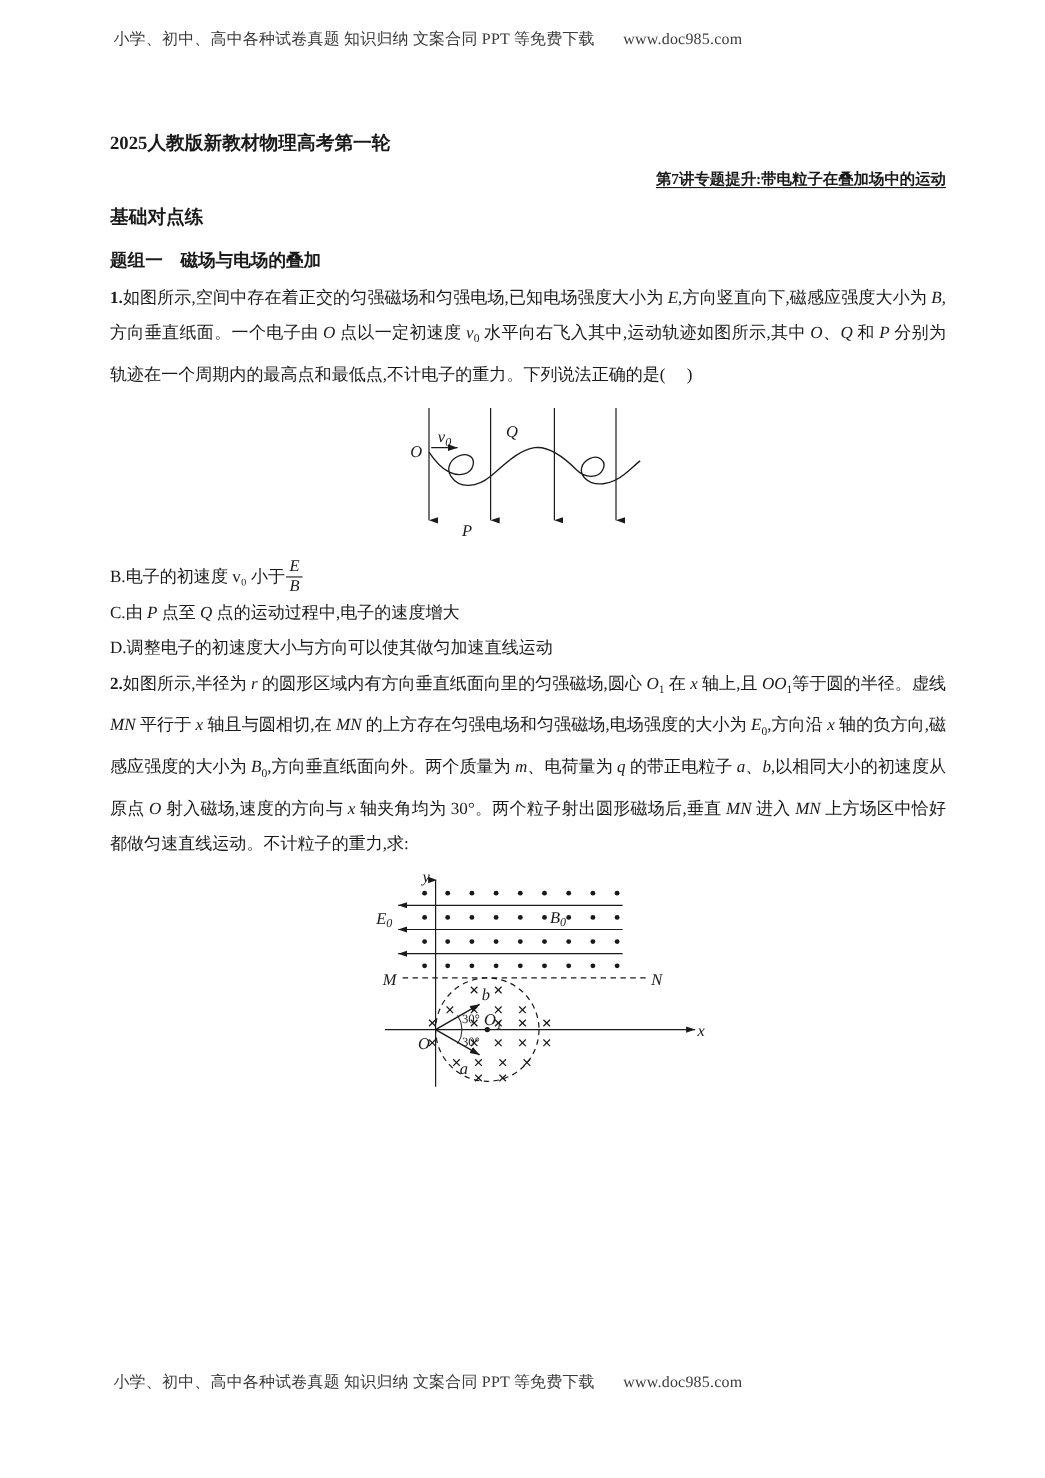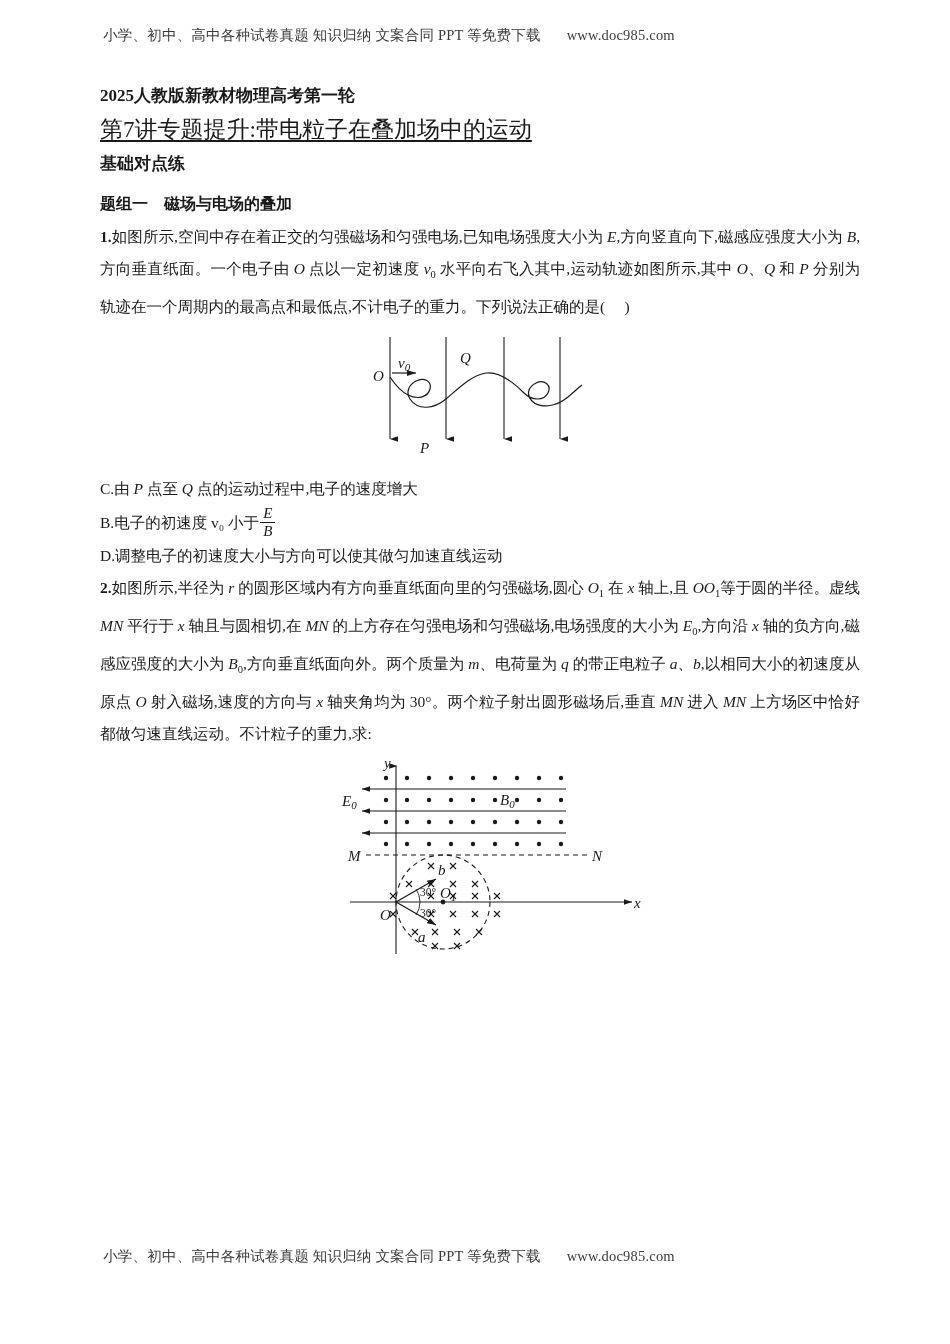--- a/index.html
+++ b/index.html
@@ -34,35 +34,35 @@
   .runhead.top { top: 26px; }
   .runhead.bottom { top: 1247px; }
   .runhead .url {
     font-family: "Liberation Serif", "DejaVu Serif", serif;
     margin-left: 26px;
   }
 
   .content {
     position: absolute;
     left: 100px;
-    top: 82px;
+    top: 116px;
     width: 760px;
   }
 
   .title-main {
     font-weight: bold;
     font-size: 17px;
     line-height: 28px;
     margin: 0 0 5px 0;
   }
   .title-lecture {
-    font-weight: normal;
-    font-size: 23px;
+    font-weight: bold;
+    font-size: 14px;
     line-height: 30px;
-    text-align: left;
+    text-align: right;
     text-decoration: underline;
     text-underline-offset: 3px;
     margin: 0 0 4px 0;
   }
   .title-section {
     font-weight: bold;
     font-size: 17px;
     line-height: 30px;
     text-align: left;
     margin: 0 0 10px 0;
@@ -198,25 +198,25 @@
         <line x1="24" y1="42" x2="48" y2="42" stroke="#1a1a1a" stroke-width="1.2" marker-end="url(#arrRight)"></line>
 
         <text class="lbl" x="5" y="50">O</text>
         <text class="lbl" x="30" y="37"><tspan>v</tspan><tspan class="lbl-sm" dy="3">0</tspan></text>
         <text class="lbl" x="92" y="32">Q</text>
         <text class="lbl" x="52" y="122">P</text>
       </svg>
     </div>
 
 
-    <p class="opt">C.由 <i class="it">P</i> 点至 <i class="it">Q</i> 点的运动过程中,电子的速度增大</p>
-
     <p class="opt">
       <span>B.电子的初速度 v₀ 小于</span><span class="frac"><span class="num">E</span><span class="den">B</span></span>
     </p>
+
+    <p class="opt">C.由 <i class="it">P</i> 点至 <i class="it">Q</i> 点的运动过程中,电子的速度增大</p>
     <p class="opt">D.调整电子的初速度大小与方向可以使其做匀加速直线运动</p>
 
     <p class="q">
       <span class="qnum">2.</span>如图所示,半径为 <i class="it">r</i> 的圆形区域内有方向垂直纸面向里的匀强磁场,圆心 <i class="it">O</i><span class="subn">1</span> 在 <i class="it">x</i> 轴上,且 <i class="it">OO</i><span class="subn">1</span>等于圆的半径。虚线 <i class="it">MN</i> 平行于 <i class="it">x</i> 轴且与圆相切,在 <i class="it">MN</i> 的上方存在匀强电场和匀强磁场,电场强度的大小为 <i class="it">E</i><span class="subn">0</span>,方向沿 <i class="it">x</i> 轴的负方向,磁感应强度的大小为 <i class="it">B</i><span class="subn">0</span>,方向垂直纸面向外。两个质量为 <i class="it">m</i>、电荷量为 <i class="it">q</i> 的带正电粒子 <i class="it">a</i>、<i class="it">b</i>,以相同大小的初速度从原点 <i class="it">O</i> 射入磁场,速度的方向与 <i class="it">x</i> 轴夹角均为 30°。两个粒子射出圆形磁场后,垂直 <i class="it">MN</i> 进入 <i class="it">MN</i> 上方场区中恰好都做匀速直线运动。不计粒子的重力,求:
     </p>
 
     <div class="fig2-wrap">
       <svg class="fig2" width="310" height="228" viewBox="0 0 310 228">
         <defs>
           <marker id="arrLeft2" markerWidth="9" markerHeight="9" refX="7.5" refY="3" orient="auto">

